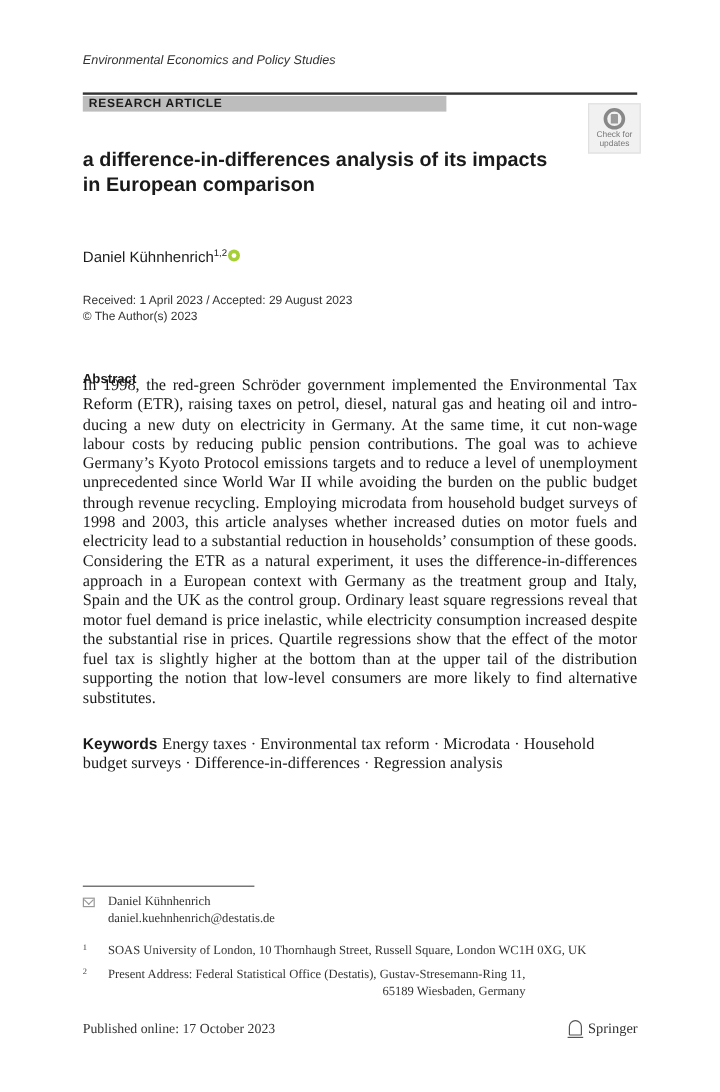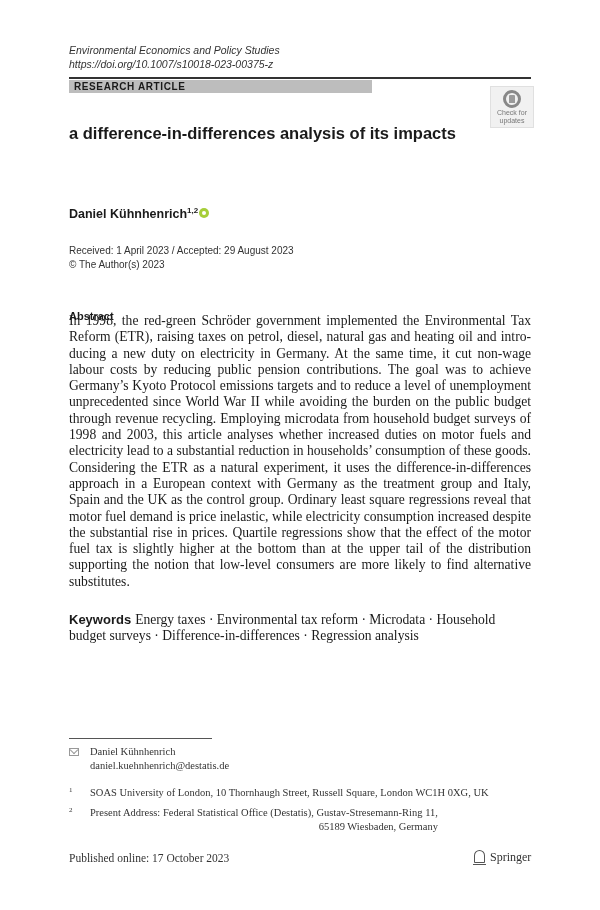--- a/index.html
+++ b/index.html
@@ -11,21 +11,21 @@
     .rule-top { position: absolute; left: 69px; top: 77px; width: 462px; height: 2px; background: #333; }
     .article-type { position: absolute; left: 69px; top: 80px; width: 303px; height: 13px; background: #bdbdbd; }
     .article-type span { position: absolute; left: 5px; top: 0px; font-size: 10px; font-weight: bold; letter-spacing: 0.6px; line-height: 13px; color: #1a1a1a; }
 
     .crossmark { position: absolute; left: 490px; top: 86px; width: 42px; height: 40px; background: #f1f1f1; border: 1px solid #e0e0e0; text-align: center; }
     .crossmark .ring { width: 18px; height: 18px; margin: 3px auto 0; border-radius: 50%; border: 3px solid #888; box-sizing: border-box; position: relative; }
     .crossmark .ring::after { content: ""; position: absolute; left: 3px; top: 2px; width: 6px; height: 8px; background: #9a9a9a; border-radius: 1px 1px 0 0; }
     .crossmark .label { font-size: 7px; line-height: 7px; color: #777; margin-top: 1px; }
 
     .title { position: absolute; left: 69px; top: 123px; width: 420px; font-size: 16.5px; line-height: 21px; font-weight: bold; color: #1a1a1a; }
-    .author { position: absolute; left: 69px; top: 206px; font-size: 12.5px; font-weight: bold; color: #1a1a1a; }
+    .author { position: absolute; left: 69px; top: 206px; font-size: 12.5px; font-weight: normal; color: #1a1a1a; }
     .author sup { font-size: 8px; }
     .orcid { display: inline-block; width: 10px; height: 10px; border-radius: 50%; background: #a6ce39; vertical-align: 0px; margin-left: 1px; position: relative; }
     .orcid::after { content: ""; position: absolute; left: 3px; top: 3px; width: 4px; height: 4px; border-radius: 50%; background: #ffffff; }
 
     .dates { position: absolute; left: 69px; top: 244px; font-size: 10px; line-height: 13.5px; color: #333; }
 
     .abstract-h { position: absolute; left: 69px; top: 310px; font-size: 11px; font-weight: bold; }
     .abstract { position: absolute; left: 69px; top: 313px; width: 462px; font-size: 13.6px; line-height: 16.3px; text-align: justify; hyphens: manual; color: #1a1a1a; }
 
     .keywords { position: absolute; left: 69px; top: 612px; width: 462px; font-size: 13.6px; line-height: 16.3px; color: #1a1a1a; }
@@ -46,36 +46,36 @@
     .published { position: absolute; left: 69px; top: 852px; font-size: 11.5px; color: #333; }
     .springer { position: absolute; left: 474px; top: 850px; font-size: 12px; color: #333; }
     .springer .horse { display: inline-block; width: 11px; height: 13px; border: 1px solid #555; border-radius: 6px 6px 1px 1px; box-sizing: border-box; vertical-align: -2px; margin-right: 5px; position: relative; }
     .springer .horse::after { content: ""; position: absolute; left: -2px; bottom: -3px; width: 13px; height: 1px; background: #555; }
   </style>
 </head>
 <body>
 
 <div class="journal sans">
   <div>Environmental Economics and Policy Studies</div>
-  <div>https://doi.org/10.1007/s10018-023-00375-z</div>
 </div>
 
 <div class="rule-top"></div>
 <div class="article-type sans">
   <span>RESEARCH ARTICLE</span>
 </div>
 
 <div class="crossmark sans">
   <div class="ring"></div>
   <div class="label">Check for</div>
   <div class="label">updates</div>
 </div>
 
 <div class="title sans">
   <div>a difference-in-differences analysis of its impacts</div>
+  <div>in European comparison</div>
 </div>
 
 <div class="author sans">
   <span>Daniel Kühnhenrich</span><sup>1,2</sup><span class="orcid"></span>
 </div>
 
 <div class="dates sans">
   <div>Received: 1 April 2023 / Accepted: 29 August 2023</div>
   <div>© The Author(s) 2023</div>
 </div>

